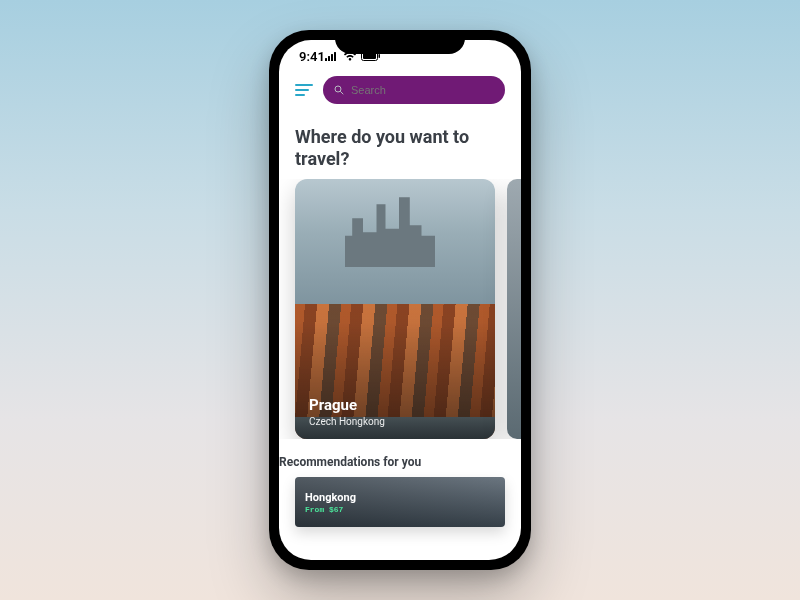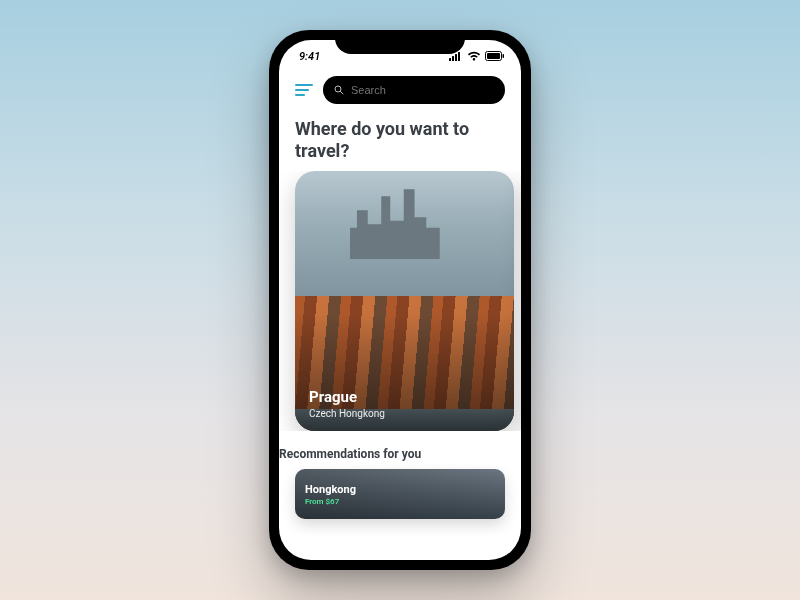--- a/index.html
+++ b/index.html
@@ -35,26 +35,24 @@
     background: #fff;
     border-radius: 32px;
     overflow: hidden;
     position: relative;
   }
   
   .status-bar {
     height: 32px;
     display: flex;
     align-items: center;
-    justify-content: space-between;
     padding: 0 16px 0 20px;
-    font-size: 11px;
+    font-size: 13px;
     font-weight: 600;
     color: #000;
-    font-style: italic;
   }
   .status-bar .right { display: flex; align-items: center; gap: 4px; }
   .signal-icon, .wifi-icon, .battery-icon { display: inline-flex; }
   
   .nav-row {
     display: flex;
     align-items: center;
     gap: 10px;
     padding: 4px 16px 8px 16px;
   }
@@ -63,53 +61,54 @@
     display: flex;
     flex-direction: column;
     gap: 3px;
     width: 18px;
   }
   .menu-btn span { height: 2px; background: currentColor; border-radius: 2px; }
   .menu-btn span:nth-child(2) { width: 14px; }
   .menu-btn span:nth-child(3) { width: 10px; }
   .search-wrap {
     flex: 1;
-    background: #000000;
+    background: #701a75;
     border-radius: 18px;
     height: 28px;
     display: flex;
     align-items: center;
     padding: 0 10px;
     gap: 6px;
   }
   .search-wrap svg { color: #b8bcc2; flex: none; }
   .search-input {
     border: none; outline: none; background: transparent;
     font-size: 11px; color: #999; width: 100%;
   }
   
   .heading {
     padding: 6px 16px 10px 16px;
     font-size: 18px;
     font-weight: 700;
     color: #3a3f46;
     line-height: 1.2;
+    margin-top: 8px;
   }
   
   .featured-row {
     display: flex;
     gap: 12px;
     padding-left: 16px;
     overflow: hidden;
   }
   .featured-card {
-    width: 219px;
+    width: 200px;
     height: 260px;
     flex: none;
-    border-radius: 20px;
+    border-radius: 12px;
     position: relative;
     overflow: hidden;
     box-shadow: 0 10px 24px rgba(0,0,0,0.2);
   }
   .featured-card.peek { width: 14px; border-radius: 10px 0 0 10px; margin-right:-4px;}
   .featured-card .overlay {
     position: absolute; inset: 0;
     background: linear-gradient(180deg, rgba(0,0,0,0) 55%, rgba(0,0,0,0.45) 100%);
   }
   .featured-card .label {
@@ -146,33 +145,33 @@
     color: #3a3f46;
   }
   .reco-row {
     display: flex;
     gap: 10px;
     padding: 0 16px;
   }
   .reco-card {
     flex: 1;
     height: 50px;
-    border-radius: 10px;
+    border-radius: 4px;
     position: relative;
     overflow: hidden;
     box-shadow: 0 6px 14px rgba(0,0,0,0.15);
   }
   .reco-card .bg { position:absolute; inset:0; }
   .reco-card .ov { position:absolute; inset:0; background: linear-gradient(90deg, rgba(0,0,0,0.35), rgba(0,0,0,0.15)); }
   .reco-card .lbl {
     position: absolute; left: 10px; top: 50%; transform: translateY(-50%);
     color: #fff;
   }
   .reco-card .lbl .city { font-size: 11px; font-weight: 700; }
-  .reco-card .lbl .price { font-size: 8px; font-weight: 600; margin-top: 1px;}
+  .reco-card .lbl .price { font-size: 8px; font-weight: 600; margin-top: 1px; font-family: Liberation Mono, monospace;}
   .hk-bg { background: linear-gradient(180deg,#7d8a96,#3f4b55); }
   .bk-bg { background: linear-gradient(180deg,#7e9397,#415a5c); }
   .price-green { color: #4be39a; }
   .price-cyan  { color: #4bd5e3; }
 </style>
 </head>
 <body>
 
 <div class="phone">
   <div class="screen">

